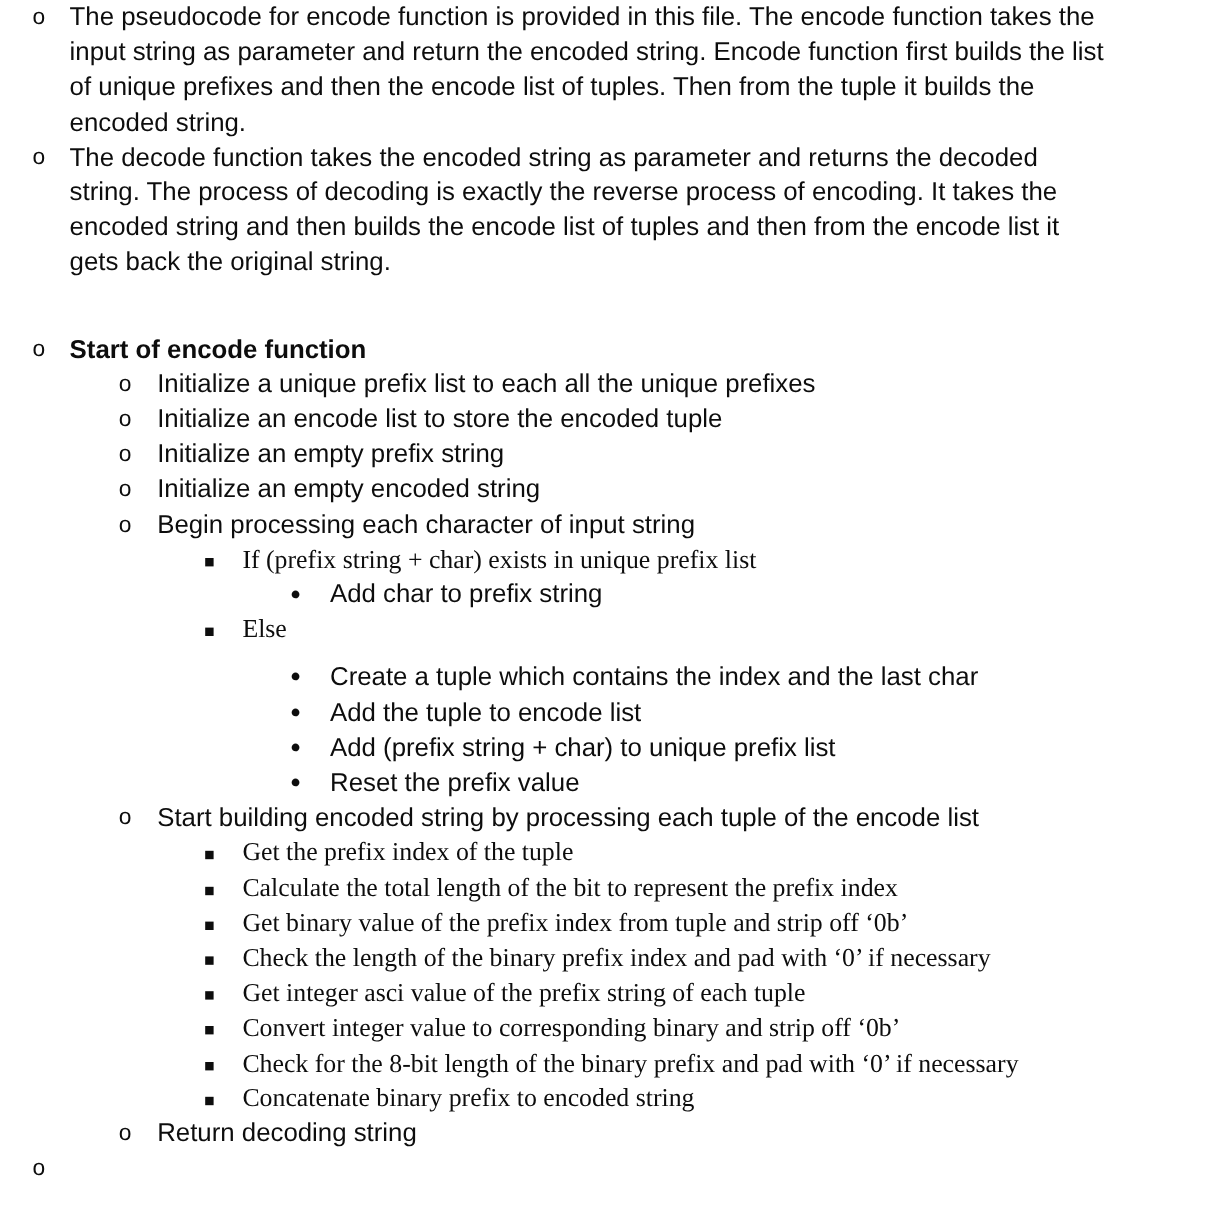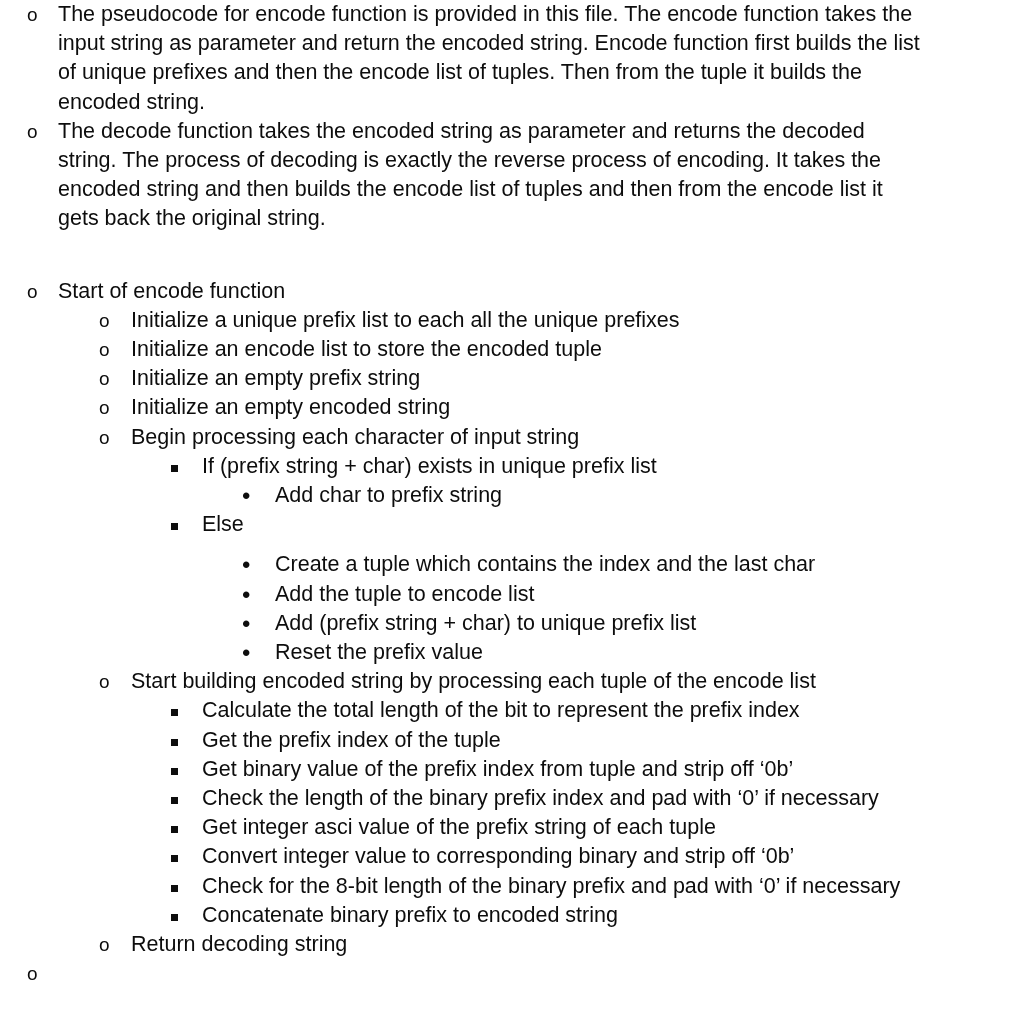--- a/index.html
+++ b/index.html
@@ -53,21 +53,21 @@
   .lvl1 .txt { max-width: 866px; }
 
   
   .lvl2 { padding-left: 131px; padding-right: 60px; }
   .lvl2 > .marker {
     left: 99px;
     font-size: 19px;
   }
 
   
-  .lvl3 { padding-left: 202px; padding-right: 88px; }
+  .lvl3 { padding-left: 202px; padding-right: 88px; font-family: Liberation Serif, serif; }
   .lvl3 > .marker {
     left: 171px;
     font-size: 21.5px;
     line-height: 29.2px;
   }
   .lvl3 > .marker .sq {
     display: inline-block;
     width: 7px;
     height: 7px;
     background: #0d0d0d;
@@ -75,21 +75,21 @@
   }
 
   
   .lvl4 { padding-left: 275px; padding-right: 60px; }
   .lvl4 > .marker {
     left: 242px;
     font-size: 24px;
     line-height: 29.2px;
   }
 
-  .bold .txt { font-weight: normal; margin-top: 43px; }
+  .bold .txt { font-weight: bold; margin-top: 43px; }
 
   .gap-before { margin-top: 29px; }
   .gap-small-before { margin-top: 11px; }
 </style>
 </head>
 <body>
 
 <div id="doc">
   <div id="list-root">
       <div class="li lvl1">
@@ -151,25 +151,25 @@
       <div class="li lvl4">
         <span class="marker">•</span>
         <span class="txt">Reset the prefix value</span>
       </div>
       <div class="li lvl2">
         <span class="marker">o</span>
         <span class="txt">Start building encoded string by processing each tuple of the encode list</span>
       </div>
       <div class="li lvl3">
         <span class="marker"><span class="sq"></span></span>
+        <span class="txt">Get the prefix index of the tuple</span>
+      </div>
+      <div class="li lvl3">
+        <span class="marker"><span class="sq"></span></span>
         <span class="txt">Calculate the total length of the bit to represent the prefix index</span>
-      </div>
-      <div class="li lvl3">
-        <span class="marker"><span class="sq"></span></span>
-        <span class="txt">Get the prefix index of the tuple</span>
       </div>
       <div class="li lvl3">
         <span class="marker"><span class="sq"></span></span>
         <span class="txt">Get binary value of the prefix index from tuple and strip off ‘0b’</span>
       </div>
       <div class="li lvl3">
         <span class="marker"><span class="sq"></span></span>
         <span class="txt">Check the length of the binary prefix index and pad with ‘0’ if necessary</span>
       </div>
       <div class="li lvl3">

